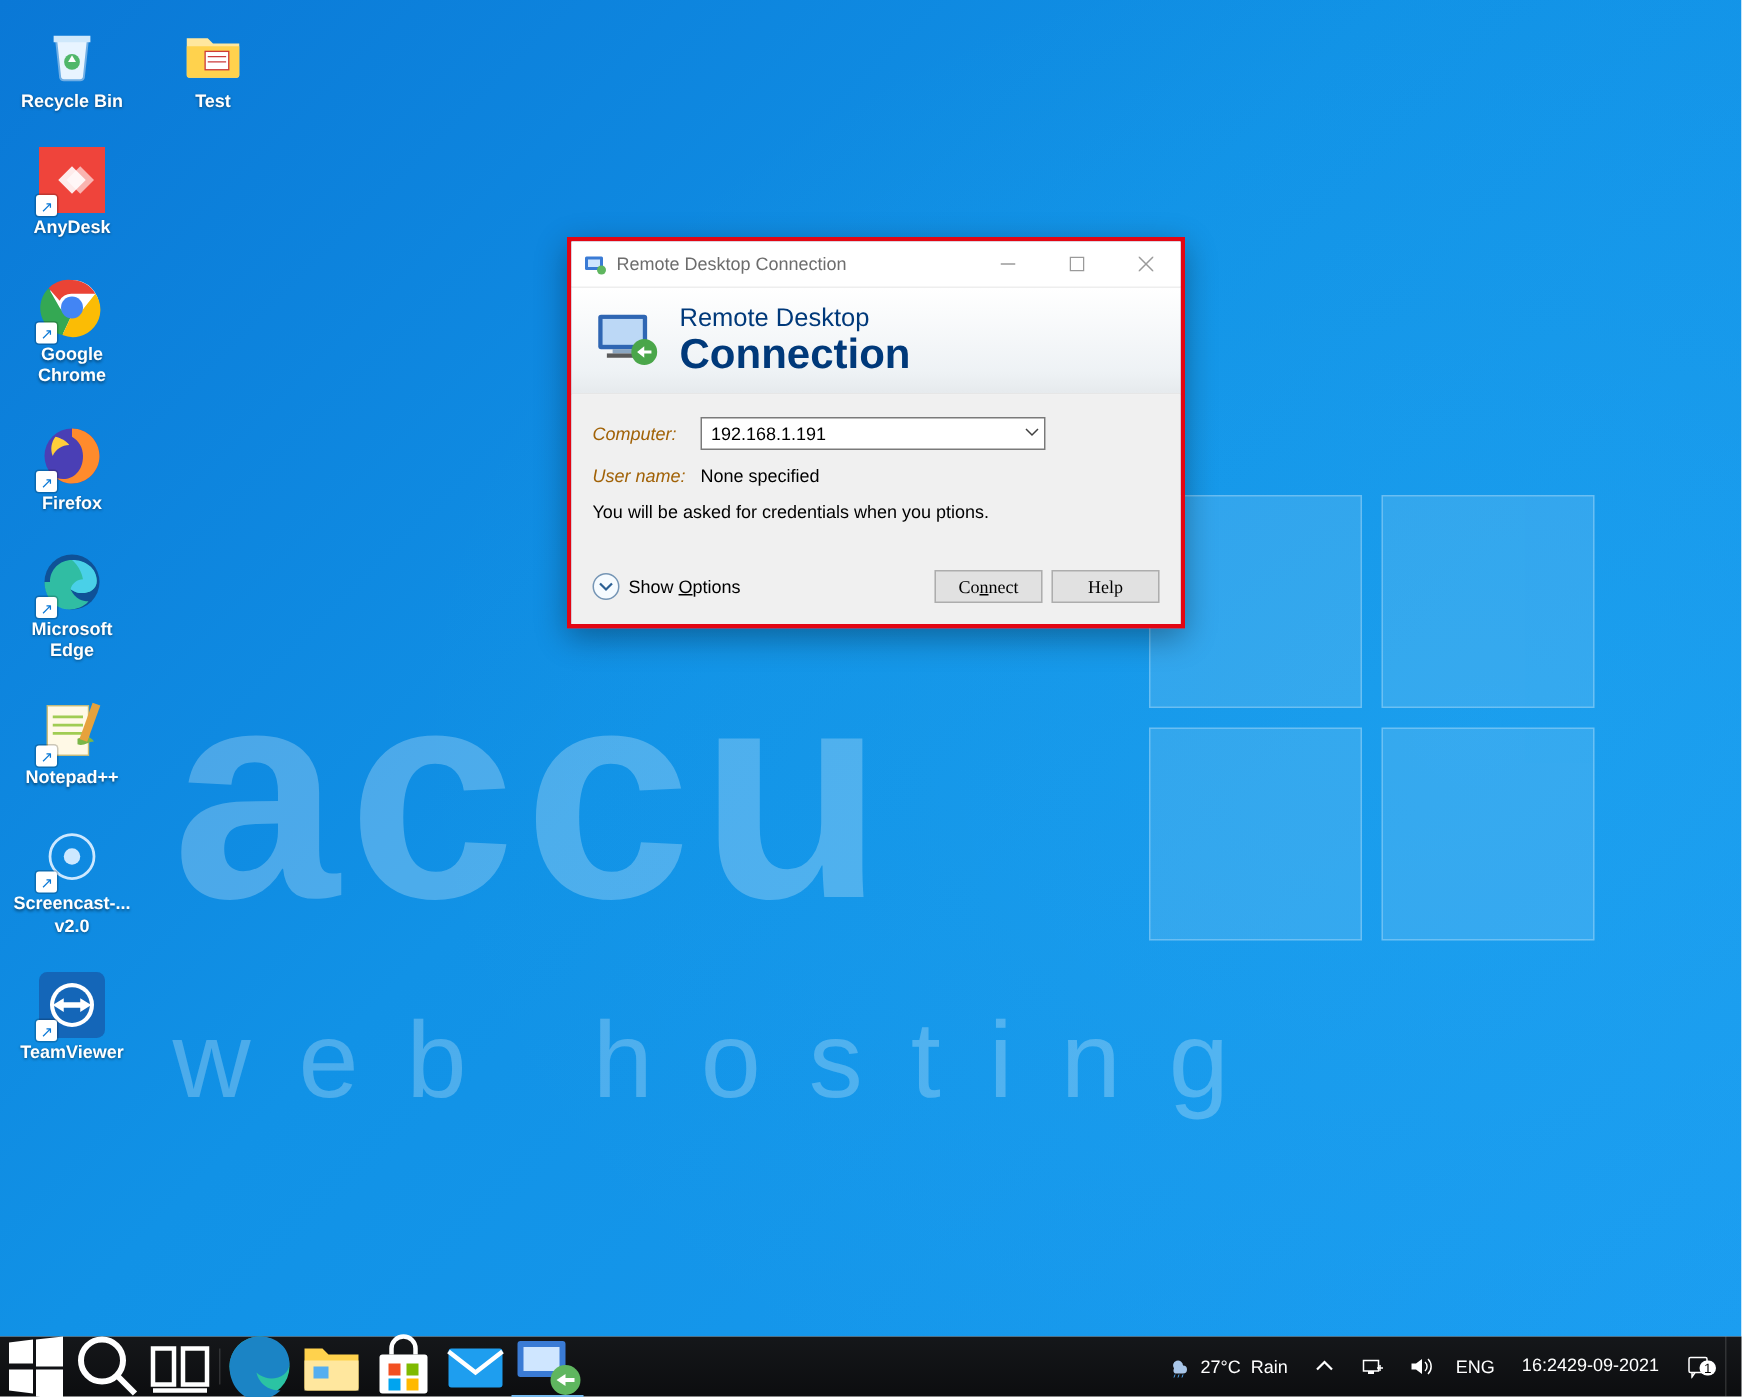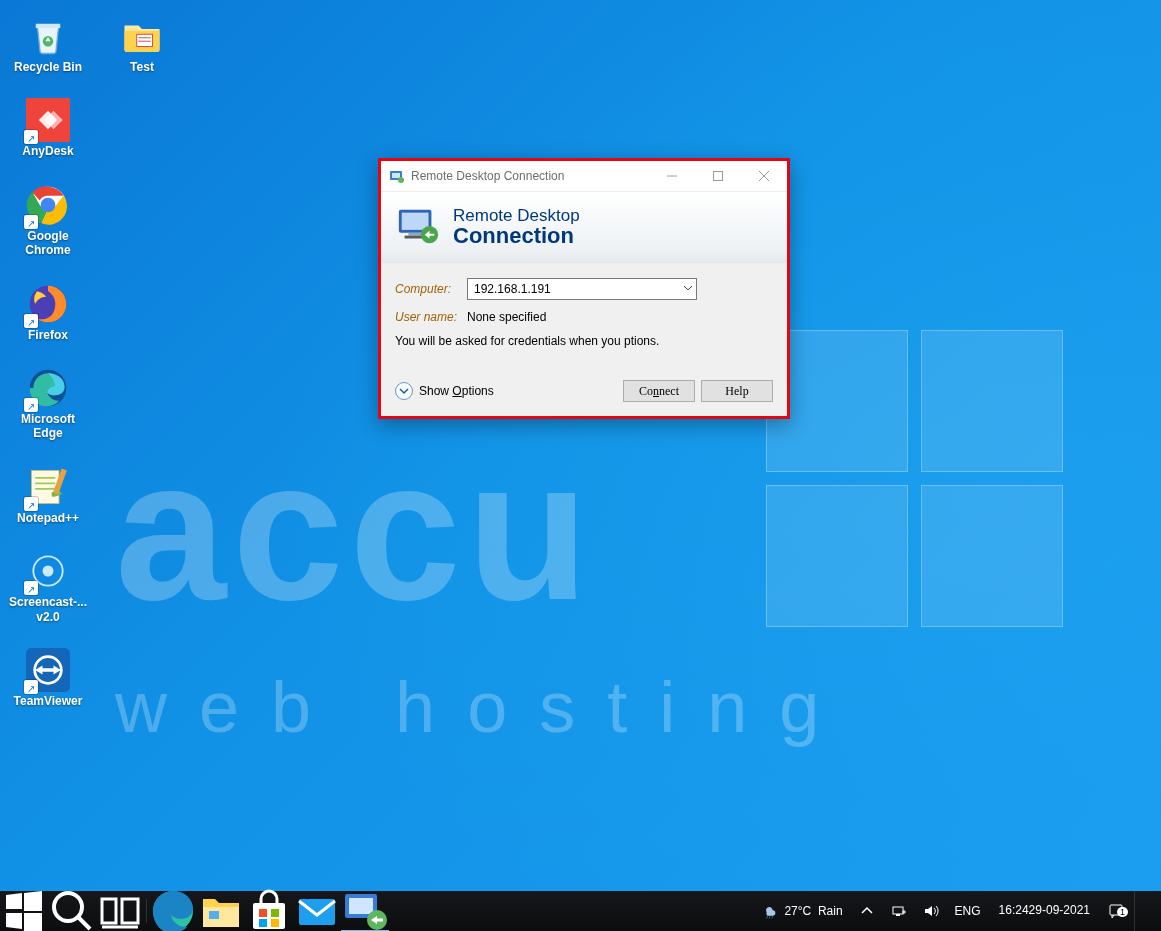--- a/index.html
+++ b/index.html
@@ -46,40 +46,40 @@
   .rdc-frame{position:absolute;left:378px;top:158px;width:406px;border:3px solid var(--red-frame);box-shadow:0 6px 20px #0005;}
   .rdc{background:#fff;color:#000;}
   .rdc .titlebar{height:30px;background:#fff;display:flex;align-items:center;padding:0 0 0 8px;color:#6d6d6d;font-size:12px;}
   .rdc .titlebar .ticon{width:16px;height:16px;margin-right:6px;}
   .rdc .titlebar .spacer{flex:1;}
   .rdc .winbtn{width:46px;height:30px;display:flex;align-items:center;justify-content:center;color:#9a9a9a;cursor:default;}
   .rdc .banner{height:70px;background:linear-gradient(#ffffff,#eef2f5 80%,#e6eaed);border-top:1px solid #eee;border-bottom:1px solid #e6e6e6;display:flex;align-items:center;padding:0 14px;gap:12px;}
   .rdc .banner .bicon{width:46px;height:46px;}
   .rdc .banner .btxt{color:var(--header-blue);line-height:1.05;}
   .rdc .banner .btxt .l1{font-size:17px;}
-  .rdc .banner .btxt .l2{font-size:22px;font-weight:700;}
+  .rdc .banner .btxt .l2{font-size:28px;font-weight:700;}
   .rdc .body{padding:15px 14px 8px;background:var(--dialog-gray);}
   .rdc .row{display:flex;align-items:center;margin-bottom:10px;font-size:12px;}
   .rdc .row .label{width:72px;color:#a16207;font-style:italic;}
   .rdc .combo{position:relative;width:230px;}
   .rdc .combo input{width:100%;height:22px;border:1px solid #7a7a7a;padding:0 22px 0 6px;font:12px/20px sans-serif;box-sizing:border-box;outline:none;}
   .rdc .combo .chev{position:absolute;right:4px;top:4px;color:#404040;}
   .rdc .hint{font-size:12px;margin:4px 0 18px;}
   .rdc .footer{display:flex;align-items:center;padding:6px 14px 14px;background:var(--dialog-gray);}
   .rdc .showopt{display:flex;align-items:center;gap:6px;font-size:12px;cursor:pointer;}
   .rdc .showopt .circ{width:16px;height:16px;border:1px solid #7595b5;border-radius:50%;display:flex;align-items:center;justify-content:center;background:#f6fbff;}
   .rdc .showopt .circ svg{width:10px;height:10px;}
   .rdc .footer .gap{flex:1;}
   .rdc button.win{min-width:72px;height:22px;background:var(--btn-face);border:1px solid var(--btn-border);font:12px "Segoe UI";cursor:pointer;margin-left:6px;padding:0 10px;}
   
   .taskbar{position:absolute;left:0;right:0;bottom:0;height:40px;background:linear-gradient(#15171a,#0c0d0f);display:flex;align-items:center;color:#fff;}
   .tb-left{display:flex;align-items:center;height:100%;}
   .tb-btn{width:48px;height:100%;display:flex;align-items:center;justify-content:center;cursor:pointer;}
   .tb-sep{width:1px;height:24px;background:#ffffff22;margin:0 2px;}
-  .tb-right{margin-left:auto;display:flex;align-items:center;height:100%;gap:4px;padding-right:20px;justify-content:center;}
+  .tb-right{margin-left:auto;display:flex;align-items:center;height:100%;gap:4px;padding-right:4px;justify-content:center;}
   .tray-item{height:100%;display:flex;align-items:center;padding:0 6px;font-size:12px;cursor:pointer;}
   .clock{text-align:center;line-height:1.15;padding:0 8px;}
   .tray-item svg{width:16px;height:16px;}
   .showdesk{width:6px;height:100%;border-left:1px solid #ffffff22;}
   .u{text-decoration:underline;}
 </style>
 </head>
 <body>
 
 <div class="desktop">

